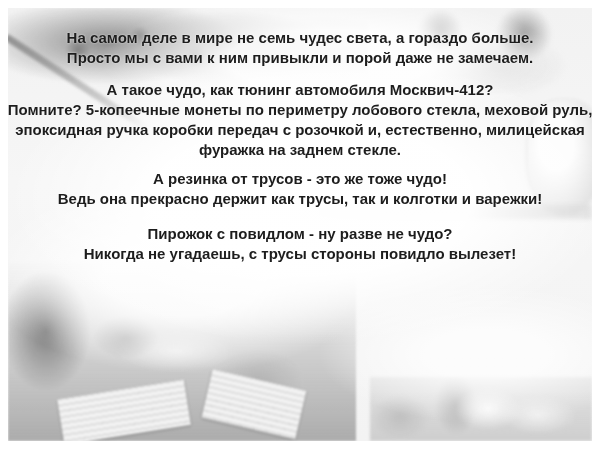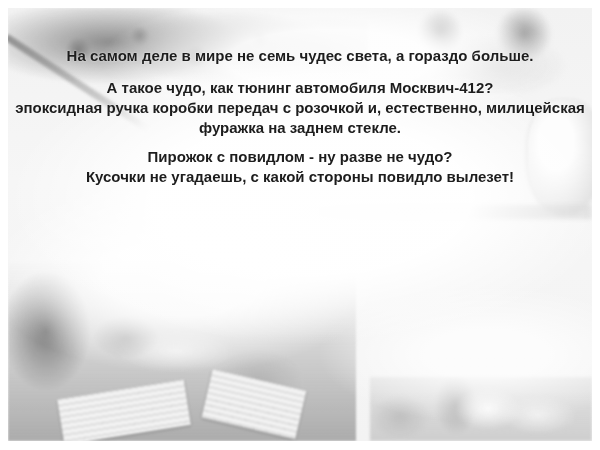--- a/index.html
+++ b/index.html
@@ -103,21 +103,21 @@
     position: absolute; inset: 0;
     background:
       radial-gradient(ellipse 65% 42% at 52% 44%, rgba(255,255,255,.97) 42%, rgba(255,255,255,0) 80%),
       radial-gradient(ellipse 45% 30% at 30% 62%, rgba(255,255,255,.85) 30%, rgba(255,255,255,0) 75%),
       radial-gradient(ellipse 50% 20% at 55% 12%, rgba(255,255,255,.9) 35%, rgba(255,255,255,0) 78%),
       radial-gradient(ellipse 40% 22% at 82% 80%, rgba(255,255,255,.75) 25%, rgba(255,255,255,0) 72%);
   }
 
   
   .text-layer {
-    position: absolute; left: 0; right: 0; top: 46px;
+    position: absolute; left: 0; right: 0; top: 28px;
     text-align: center;
     color: #1d1d1d;
     font-weight: bold;
     font-size: 15px;
     line-height: 20px;
     text-shadow: 0 0 2px rgba(255,255,255,.8);
   }
   .para { margin: 0; }
   .para.p1 { margin-bottom: 12px; }
   .para.p2 { margin-bottom: 9px; text-align: center;  }
@@ -139,26 +139,32 @@
       <div class="paper p1"></div>
       <div class="paper p2"></div>
     </div>
     <div class="br-photo"></div>
     <div class="glow"></div>
   </div>
 
   <div class="text-layer">
     <div class="para p1">
       <span class="line">На самом деле в мире не семь чудес света, а гораздо больше.</span>
+      <span class="line">Просто мы с вами к ним привыкли и порой даже не замечаем.</span>
     </div>
     <div class="para p2">
       <span class="line">А такое чудо, как тюнинг автомобиля Москвич-412?</span>
+      <span class="line">Помните? 5-копеечные монеты по периметру лобового стекла, меховой руль,</span>
       <span class="line">эпоксидная ручка коробки передач с розочкой и, естественно, милицейская</span>
       <span class="line">фуражка на заднем стекле.</span>
     </div>
+    <div class="para p3">
+      <span class="line">А резинка от трусов - это же тоже чудо!</span>
+      <span class="line">Ведь она прекрасно держит как трусы, так и колготки и варежки!</span>
+    </div>
     <div class="para p4">
       <span class="line">Пирожок с повидлом - ну разве не чудо?</span>
-      <span class="line">Кусочки не угадаешь, с какой стороны повидло вылезет!</span>
+      <span class="line">Никогда не угадаешь, с трусы стороны повидло вылезет!</span>
     </div>
     <div class="para p5">
     </div>
   </div>
 </div>
 
 </body></html>

